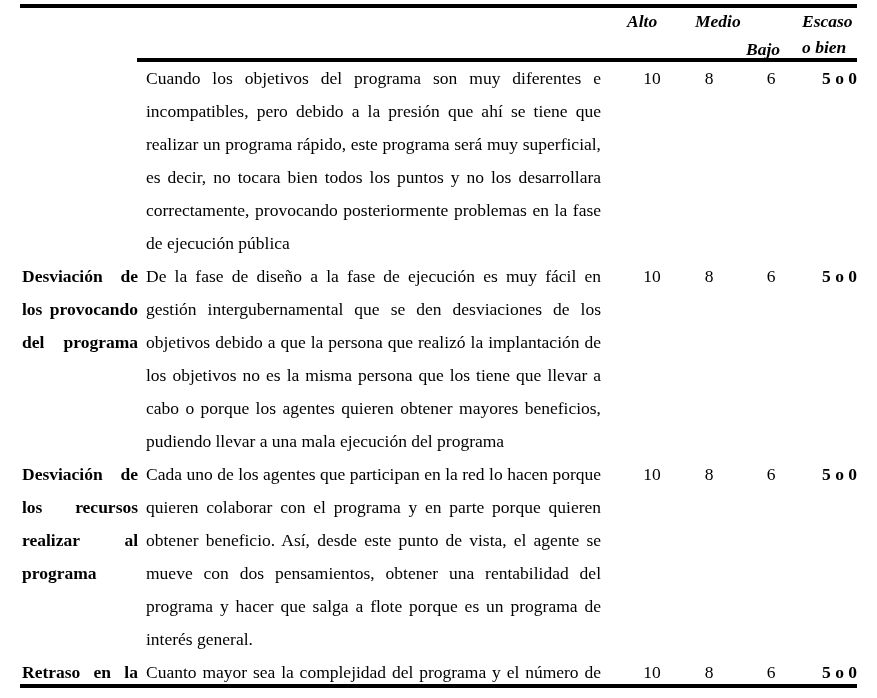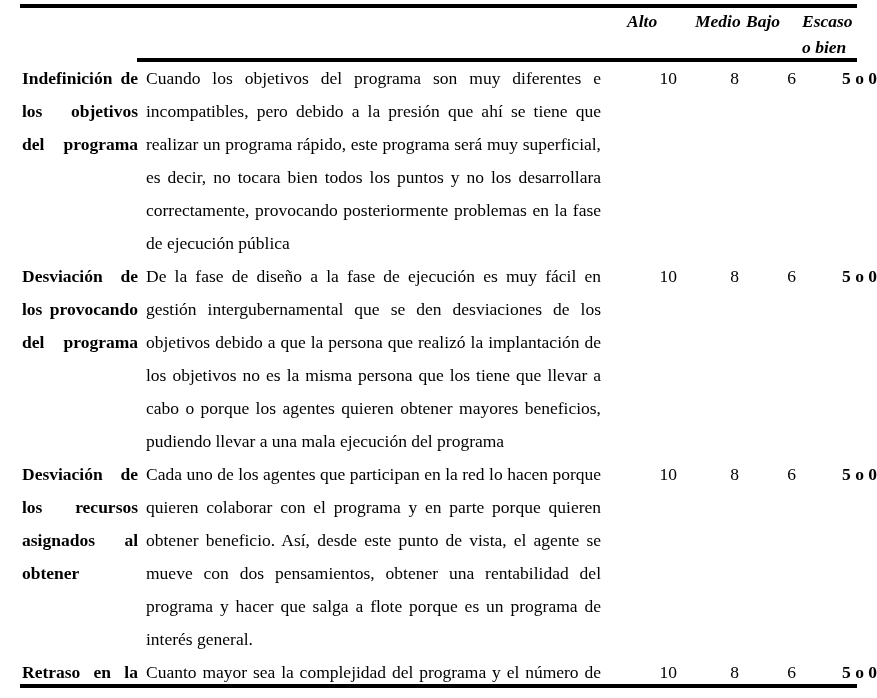--- a/index.html
+++ b/index.html
@@ -45,21 +45,21 @@
     top: 0;
     font-style: italic;
     font-weight: bold;
     font-size: 17.5px;
     line-height: 26px;
     white-space: pre-line;
     text-align: left;
   }
   .ch-alto   { left: 607px; }
   .ch-medio  { left: 659px; margin-left: 16px; }
-  .ch-bajo   { left: 726px; }
+  .ch-bajo   { left: 726px; margin-top: 28px; }
   .ch-escaso { left: 782px; }
 
   
   .tbody {
     position: absolute;
     top: 62px;
     left: 20px;
     right: 20px;
   }
   .row {
@@ -81,21 +81,21 @@
     hyphens: none;
   }
   .cell-desc {
     left: 126px;
     width: 455px;
     text-align: justify;
     text-align-last: left;
     font-family: Liberation Serif, serif;
   }
   .cell-num {
-    text-align: right;
+    text-align: center;
     font-weight: normal;
   }
   .num-alto   { left: 607px; width: 50px; }
   .num-medio  { left: 659px; width: 60px; }
   .num-bajo   { left: 726px; width: 50px; }
   .num-escaso { left: 782px; width: 75px; font-weight: bold; }
 
   
   .row-h6 { height: 198px; }
   .row-h2 { height: 90px;  }
@@ -113,39 +113,38 @@
     <div class="col-head ch-bajo">Bajo</div>
     <div class="col-head ch-escaso">Escaso
 o bien</div>
   </div>
 
   <div class="rule rule-header"></div>
 
   <div class="tbody">
 
     <div class="row row-h6">
-      <div class="cell cell-label">Indefinición de los objetivos del programa</div>
       <div class="cell cell-desc">Cuando los objetivos del programa son muy diferentes e incompatibles, pero debido a la presión que ahí se tiene que realizar un programa rápido, este programa será muy superficial, es decir, no tocara bien todos los puntos y no los desarrollara correctamente, provocando posteriormente problemas en la fase de ejecución pública</div>
       <div class="cell cell-num num-alto">10</div>
       <div class="cell cell-num num-medio">8</div>
       <div class="cell cell-num num-bajo">6</div>
       <div class="cell cell-num num-escaso">5 o 0</div>
     </div>
 
     <div class="row row-h6">
       <div class="cell cell-label">Desviación de los provocando del programa</div>
       <div class="cell cell-desc">De la fase de diseño a la fase de ejecución es muy fácil en gestión intergubernamental que se den desviaciones de los objetivos debido a que la persona que realizó la implantación de los objetivos no es la misma persona que los tiene que llevar a cabo o porque los agentes quieren obtener mayores beneficios, pudiendo llevar a una mala ejecución del programa</div>
       <div class="cell cell-num num-alto">10</div>
       <div class="cell cell-num num-medio">8</div>
       <div class="cell cell-num num-bajo">6</div>
       <div class="cell cell-num num-escaso">5 o 0</div>
     </div>
 
     <div class="row row-h6">
-      <div class="cell cell-label">Desviación de los recursos asignados al obtener</div>
+      <div class="cell cell-label">Desviación de los recursos realizar al programa</div>
       <div class="cell cell-desc">Cada uno de los agentes que participan en la red lo hacen porque quieren colaborar con el programa y en parte porque quieren obtener beneficio. Así, desde este punto de vista, el agente se mueve con dos pensamientos, obtener una rentabilidad del programa y hacer que salga a flote porque es un programa de interés general.</div>
       <div class="cell cell-num num-alto">10</div>
       <div class="cell cell-num num-medio">8</div>
       <div class="cell cell-num num-bajo">6</div>
       <div class="cell cell-num num-escaso">5 o 0</div>
     </div>
 
     <div class="row row-h2">
       <div class="cell cell-label">Retraso en la ejecución del programa</div>
       <div class="cell cell-desc">Cuanto mayor sea la complejidad del programa y el número de personas en la red, mayor probabilidad de retraso</div>

